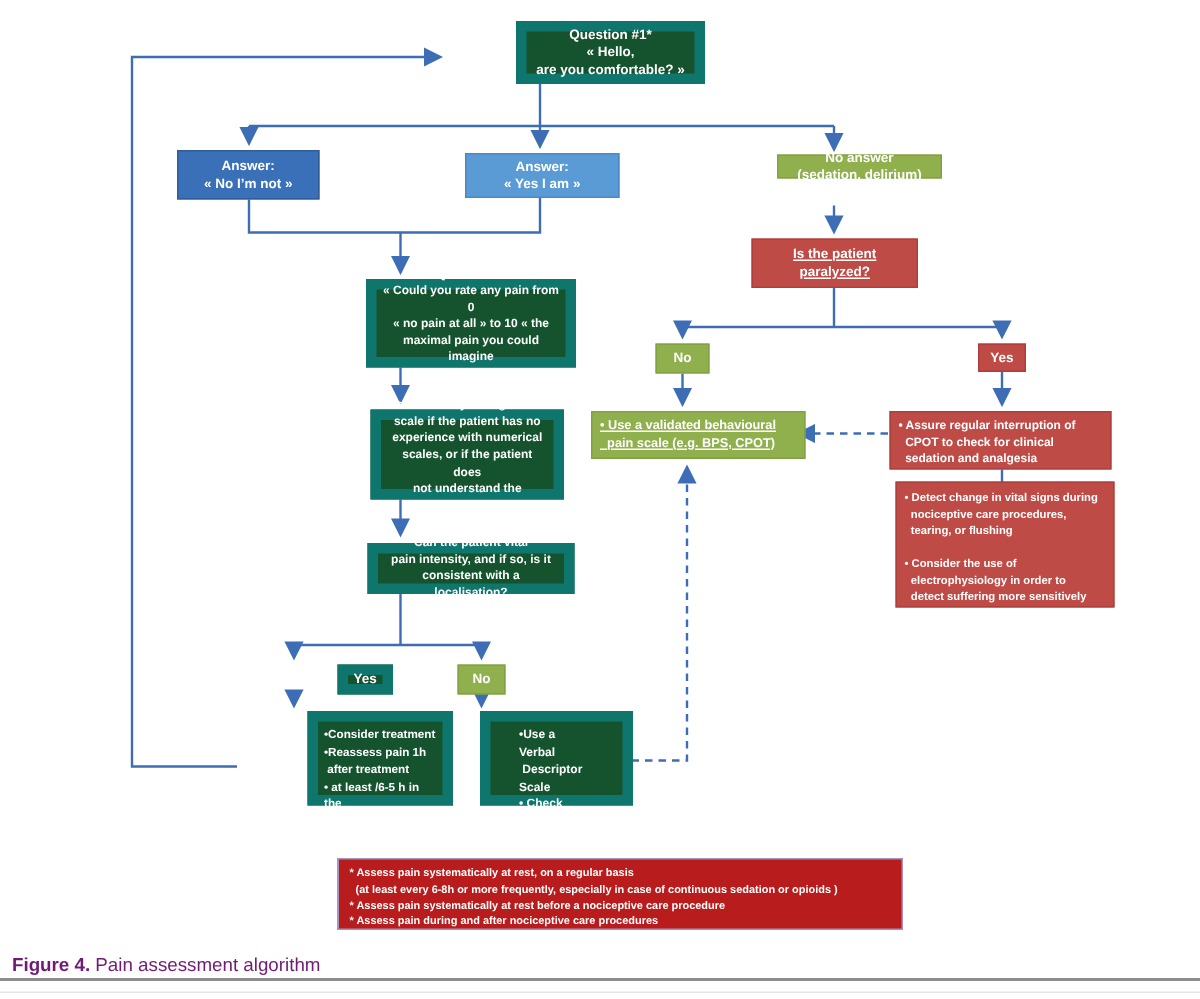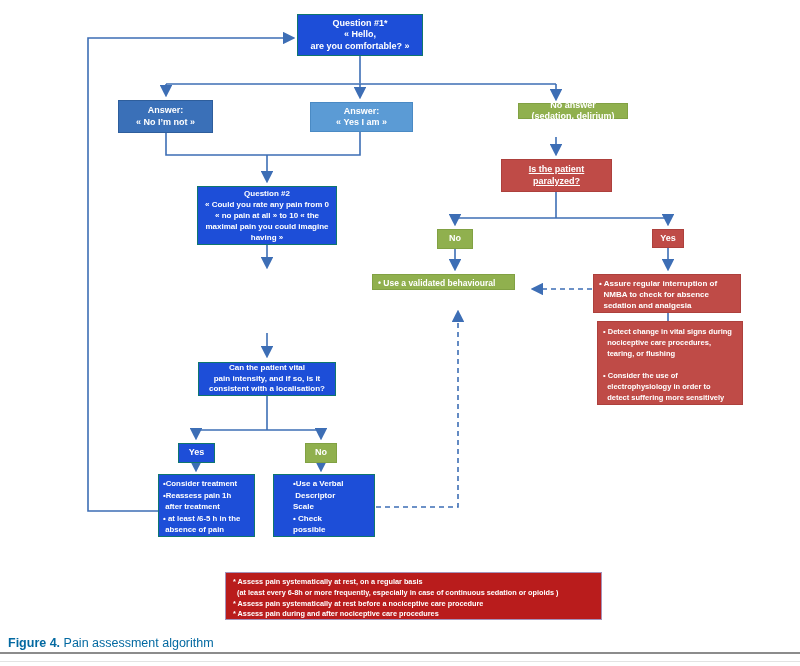--- a/index.html
+++ b/index.html
@@ -7,28 +7,28 @@
     position:relative;width:800px;height:666px;background:#ffffff;overflow:hidden;
     font-family:"Liberation Sans",sans-serif;
   }
   #wires{position:absolute;left:0;top:0;width:800px;height:666px;}
   .node{
     position:absolute;box-sizing:border-box;color:#ffffff;font-weight:bold;
     display:flex;align-items:center;justify-content:center;text-align:center;
     white-space:pre-line;font-size:8.5px;line-height:11.5px;padding:2px 4px;
   }
   .node.left{align-items:flex-start;justify-content:flex-start;text-align:left;white-space:pre-wrap;}
-  .orange{background:#1d4ed8;border:1px solid #0f766e;}
+  .orange{background:#14532d;border:7px solid #0f766e;margin-left:47px;}
   .dkblue{background:#3A70B8;border:1px solid #2E5E9C;}
   .ltblue{background:#5B9BD5;border:1px solid #4A8AC4;}
   .green{background:#90B04E;border:1px solid #81A143;}
   .red{background:#BF4B47;border:1px solid #AD403C;}
   .purple{background:#b91c1c;border:1px solid #A593BB;}
   .tag{font-size:9px;}
-  #caption{position:absolute;left:8px;top:636px;font-size:12.5px;color:#0369a1;white-space:pre;text-align:center;}
+  #caption{position:absolute;left:8px;top:636px;font-size:12.5px;color:#701a75;white-space:pre;text-align:center;}
   #caption .b{font-weight:bold;}
   .rule-main{position:absolute;left:0;top:652px;width:800px;height:2px;background:#8c8c8c;}
   .rule-soft{position:absolute;left:0;top:661px;width:800px;height:1px;background:#e3e3e3;}
 </style>
 </head>
 <body>
 
 <div id="canvas">
 
   <svg id="wires" viewBox="0 0 800 666" xmlns="http://www.w3.org/2000/svg">
@@ -88,41 +88,46 @@
   <div class="node green" style="left:518px;top:103px;width:110px;height:16px;font-size:9px;">No answer
 (sedation, delirium)</div>
 
   <div class="node red" style="left:501px;top:159px;width:111px;height:33px;font-size:9px;text-decoration:underline;">Is the patient
 paralyzed?</div>
 
   <div class="node green tag" style="left:437px;top:229px;width:36px;height:20px;">No</div>
 
   <div class="node red tag" style="left:652px;top:229px;width:32px;height:19px;">Yes</div>
 
-  <div class="node green left" style="left:372px;top:274px;width:143px;height:16px;padding:3px 5px;">• Use a validated behavioural
+  <div class="node green left" style="left:394px;top:274px;width:143px;height:32px;padding:3px 5px;text-decoration:underline;">• Use a validated behavioural
   pain scale (e.g. BPS, CPOT)</div>
 
   <div class="node red left" style="left:593px;top:274px;width:148px;height:39px;font-size:8px;line-height:11px;padding:3px 5px;">• Assure regular interruption of
-  NMBA to check for absence
+  CPOT to check for clinical
   sedation and analgesia</div>
 
   <div class="node red left" style="left:597px;top:321px;width:146px;height:84px;font-size:7.5px;line-height:11px;padding:4px 5px;">• Detect change in vital signs during
   nociceptive care procedures,
   tearing, or flushing
 
 • Consider the use of
   electrophysiology in order to
   detect suffering more sensitively</div>
 
   <div class="node orange" style="left:197px;top:186px;width:140px;height:59px;font-size:8px;line-height:11px;">Question #2
 « Could you rate any pain from 0
 « no pain at all » to 10 « the
 maximal pain you could imagine
 having »</div>
 
+  <div class="node orange" style="left:200px;top:273px;width:129px;height:60px;font-size:8px;line-height:11.2px;">Use a visually enlarged 0-10
+scale if the patient has no
+experience with numerical
+scales, or if the patient does
+not understand the question</div>
 
   <div class="node orange" style="left:198px;top:362px;width:138px;height:34px;font-size:8px;line-height:10.8px;">Can the patient vital
 pain intensity, and if so, is it
 consistent with a localisation?</div>
 
   <div class="node orange tag" style="left:178px;top:443px;width:37px;height:20px;">Yes</div>
 
   <div class="node green tag" style="left:305px;top:443px;width:32px;height:20px;">No</div>
 
   <div class="node orange left" style="left:158px;top:474px;width:97px;height:63px;font-size:7.8px;line-height:11.6px;padding:3px 4px;">•Consider treatment

